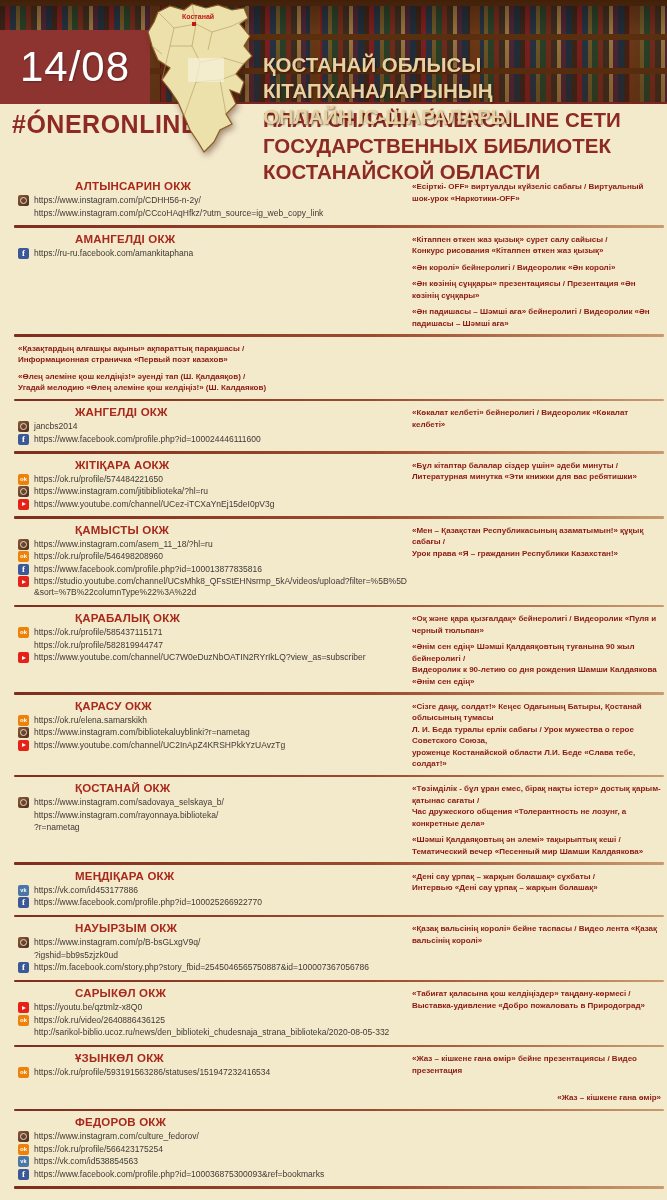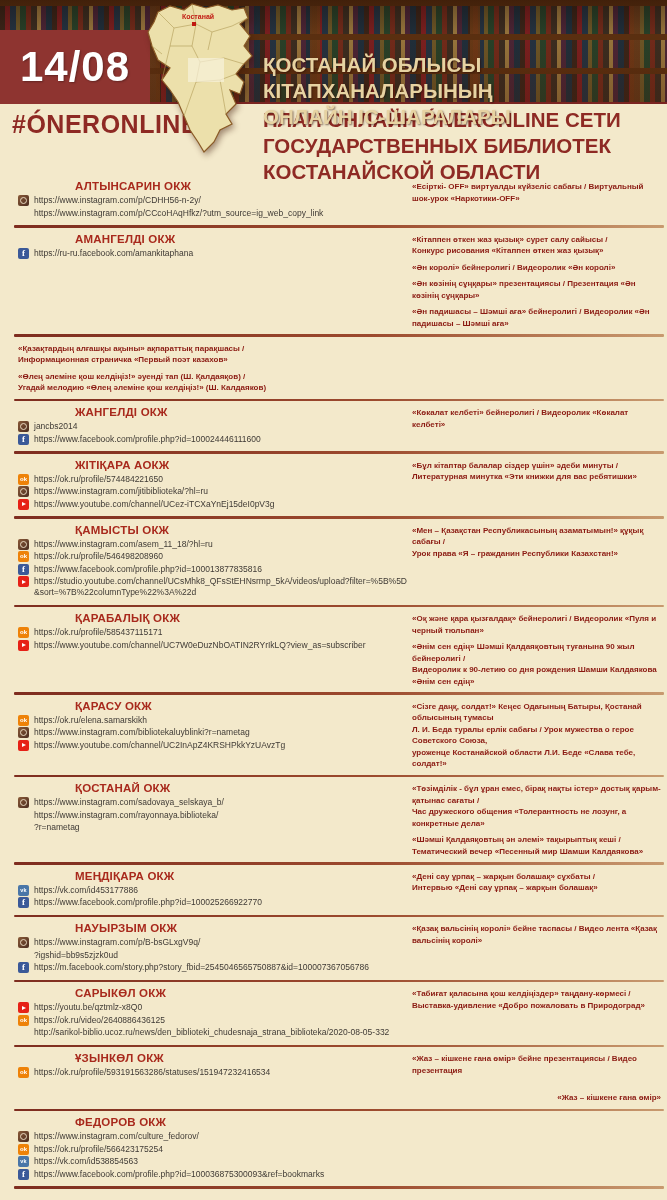--- a/index.html
+++ b/index.html
@@ -22,21 +22,21 @@
   }
   .photo-band::after{
     content:"";position:absolute;inset:0;
     background:linear-gradient(180deg, rgba(20,5,0,.35), rgba(0,0,0,0) 35%, rgba(70,25,5,.25));
   }
   .date-box{
     position:absolute;left:0;top:30px;width:150px;height:74px;
     background:#8e3430;display:flex;align-items:center;justify-content:center;
   }
   .date-box .date{
-    color:#fff;font-size:42px;font-weight:700;letter-spacing:1px;
+    color:#fff;font-size:42px;font-weight:400;letter-spacing:1px;
     text-shadow:1px 1px 2px rgba(0,0,0,.3);
   }
   .hashtag{
     position:absolute;left:12px;top:110px;
     color:#8e2a24;font-size:25px;font-weight:800;letter-spacing:.5px;
   }
   .kz-title{
     position:absolute;left:263px;top:52px;
     color:#e7d3a2;font-size:20.5px;font-weight:700;line-height:26px;
     text-shadow:1px 1px 2px rgba(40,10,0,.55);white-space:pre-line;z-index:3;
@@ -236,20 +236,24 @@
 <div class="sep"></div>
   <div class="entry">
     <div class="left">
       <div class="lib-name">ҚАРАБАЛЫҚ ОКЖ</div>
       <div class="links">
           <div class="link-row">
             <span class="icon ok"></span>
             <span class="url">https://ok.ru/profile/585437115171</span>
           </div>
           <div class="link-row">
+            <span class="icon none"></span>
+            <span class="url">https://ok.ru/profile/582819944747</span>
+          </div>
+          <div class="link-row">
             <span class="icon yt"></span>
             <span class="url">https://www.youtube.com/channel/UC7W0eDuzNbOATIN2RYrIkLQ?view_as=subscriber</span>
           </div>
         </div>
     </div>
     <div class="events">
         <div class="event">«Оқ және қара қызғалдақ» бейнеролигі / Видеоролик «Пуля и черный тюльпан»</div>
         <div class="event">«Әнім сен едің» Шәмші Қалдаяқовтың туғанына 90 жыл бейнеролигі /
 Видеоролик к 90-летию со дня рождения Шамши Калдаякова «Әнім сен едің»</div>
       </div>

